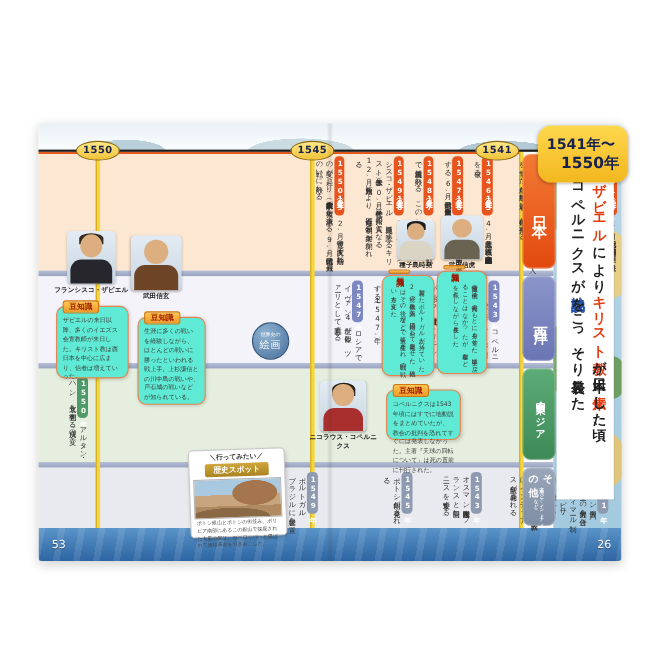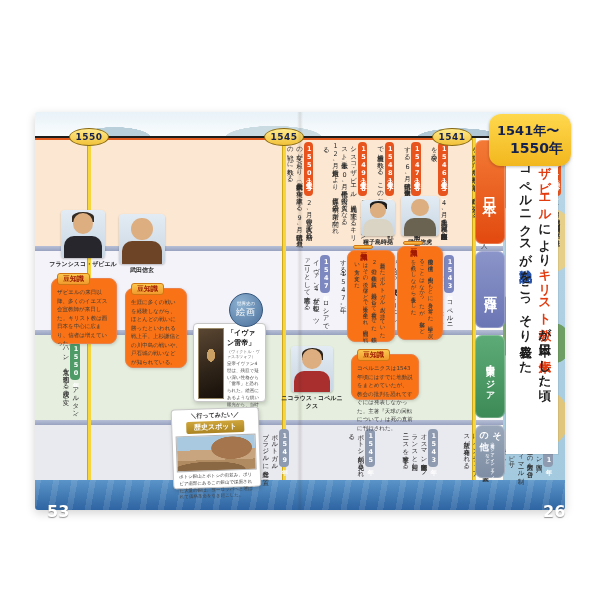--- a/index.html
+++ b/index.html
@@ -28,21 +28,21 @@
   .row{position:absolute;left:0;width:440px;}
   .row-japan{top:26px;height:108px;background:#fbe7d2;border-top:2px solid #e35a1f;box-sizing:border-box;}
   .row-west{top:139px;height:79px;background:#f4f3fa;}
   .row-china{top:223px;height:85px;background:#e6efdf;}
   .row-other{top:313px;height:55px;background:#e9e9f0;}
   .divider{position:absolute;left:0;width:468px;height:5px;background:linear-gradient(#b7bfd6,#98a3c0);z-index:2;}
   .d1{top:134px}.d2{top:218px}.d3{top:308px}
   .ocean{position:absolute;left:0;top:368px;width:530px;height:30px;border-radius:0 0 3px 3px;
          background:repeating-linear-gradient(100deg,rgba(255,255,255,.10) 0 6px,rgba(255,255,255,0) 6px 18px),
                     linear-gradient(180deg,#5a94c8,#2d64a2);}
-  .pageno{position:absolute;top:390px;color:#fff;font-weight:bold;font-size:16px;z-index:11;
+  .pageno{position:absolute;top:378px;color:#fff;font-weight:normal;font-size:10px;z-index:11;
           text-shadow:0 1px 1px rgba(0,0,0,.4);}
   .pn-left{left:12px}.pn-right{left:508px}
   
   .mapstrip{position:absolute;left:468px;top:26px;width:62px;height:342px;
     background:
       radial-gradient(36px 54px at 18% 12%, #8fae7a 0 58%, transparent 60%),
       radial-gradient(46px 60px at 78% 30%, #e6cf89 0 52%, transparent 54%),
       radial-gradient(40px 70px at 25% 55%, #7da96e 0 52%, transparent 54%),
       radial-gradient(46px 56px at 70% 82%, #e0c57c 0 48%, transparent 50%),
       radial-gradient(30px 40px at 85% 60%, #6e9e63 0 48%, transparent 50%),
@@ -78,21 +78,21 @@
                text-orientation:upright;font-size:6.5px;line-height:1.4;z-index:4;color:#2c2c2c;}
   
   .portrait{position:absolute;z-index:6;border-radius:4px;overflow:hidden;
             background:linear-gradient(#e3ecf4,#c7d5e2);box-shadow:0 1px 2px rgba(0,0,0,.25);}
   .head{position:absolute;width:46%;height:44%;left:27%;top:7%;background:#dcae80;border-radius:50%;}
   .hair{position:absolute;width:50%;height:20%;left:25%;top:4%;border-radius:50% 50% 0 0;}
   .robe{position:absolute;width:86%;height:46%;left:7%;bottom:0;border-radius:10px 10px 0 0;}
   .pname{position:absolute;font-size:6px;font-weight:bold;color:#1d1d1d;text-align:center;
          z-index:6;line-height:1.3;}
   
-  .bubble{position:absolute;background:#f97316;border:1.5px solid #e8824a;border-radius:8px;
+  .bubble{position:absolute;background:#5eead4;border:1.5px solid #e8824a;border-radius:8px;
           padding:9px 5px 5px;font-size:5.5px;line-height:1.55;color:#3a3a3a;z-index:8;
           box-shadow:1px 1px 3px rgba(0,0,0,.15);box-sizing:border-box;}
   .bubble .mame{position:absolute;top:-6px;left:5px;background:linear-gradient(#fbc84f,#f09a2c);
           color:#9e1800;font-weight:bold;font-size:7px;padding:1px 5px;border-radius:3px;
           border:1px solid #cf7714;line-height:1.2;}
   .bubble-v{writing-mode:vertical-rl;text-orientation:upright;padding:8px 7px 6px 5px;}
   
   .card{position:absolute;background:#fff;border:1px solid #c8c8c8;border-radius:4px;z-index:9;
         box-shadow:1px 2px 4px rgba(0,0,0,.18);box-sizing:border-box;}
   .paint-card{left:158px;top:211px;width:73px;height:79px;padding:4px;display:flex;gap:3px;}
@@ -248,28 +248,20 @@
   </div>
   <div class="bubble" style="left:316px;top:242px;width:68px;height:46px">
     <span class="mame">豆知識</span>
     <span>コペルニクスは1543年頃にはすでに地動説をまとめていたが、教会の批判を恐れてすぐには発表しなかった。主著『天球の回転について』は死の直前に刊行された。</span>
   </div>
 
   <div class="art-badge">
     <span class="s">世界史の</span>
     <span class="m">絵画</span>
   </div>
-  <div class="card paint-card">
-    <div class="paint-art"></div>
-    <div class="paint-info">
-      <div class="paint-title">「イヴァン雷帝」</div>
-      <div class="paint-artist">（ヴィクトル・ヴァスネツォフ）</div>
-      <div class="paint-cap">皇帝イヴァン4世は、残忍で疑い深い性格から「雷帝」と恐れられた。絵画にあるような鋭い眼光から、当時の人々の恐れが伝わってくる。</div>
-    </div>
-  </div>
 
   <div class="card spot-card">
     <div class="handwrite">＼行ってみたい／</div>
     <div class="ribbon">歴史スポット</div>
     <div class="photo"></div>
     <div class="scap">ポトシ銀山とポトシの街並み。ボリビア南部にあるこの銀山で採掘された大量の銀は、ヨーロッパへと運ばれて価格革命を引き起こした。</div>
   </div>
 
   <div class="pageno pn-left">53</div>
   <div class="pageno pn-right">26</div>

